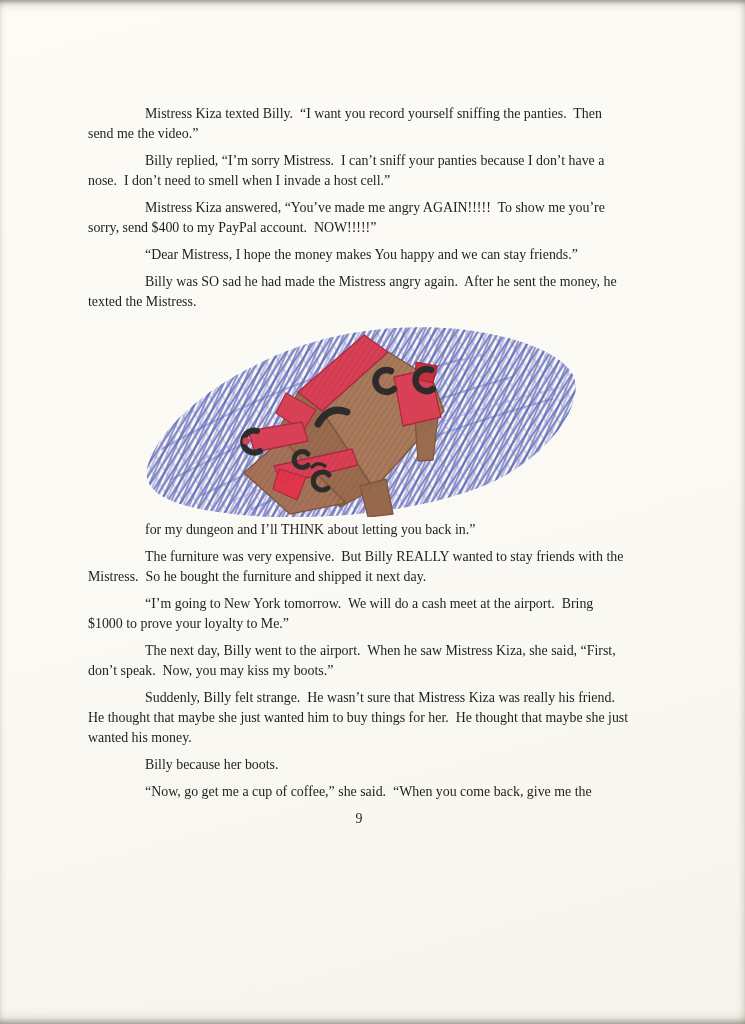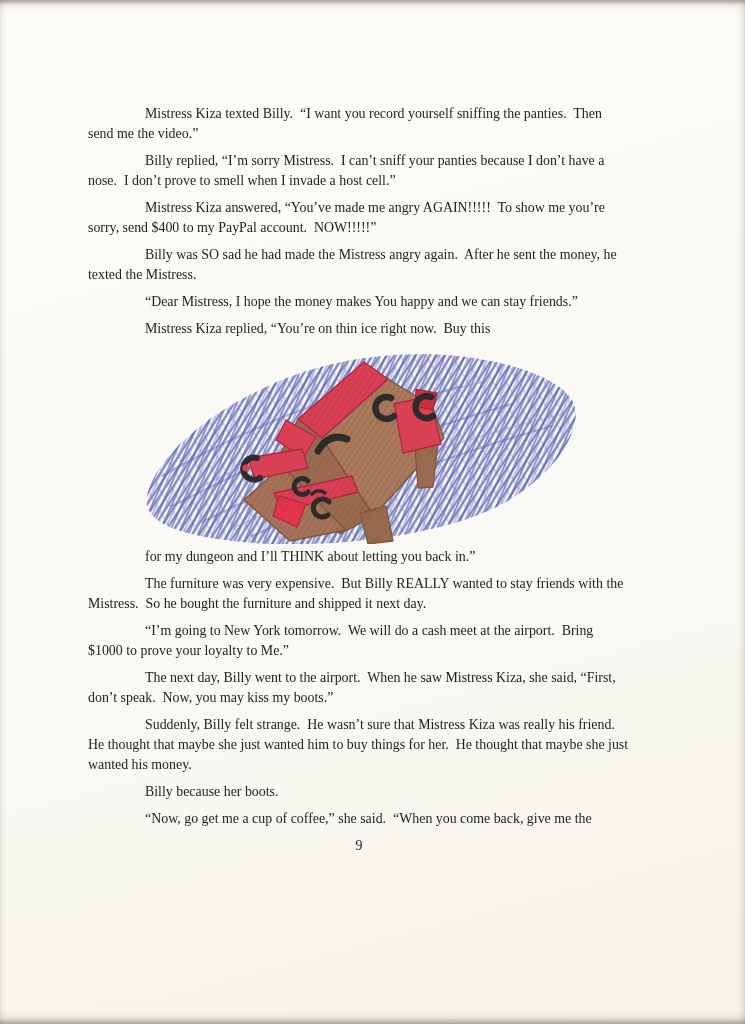--- a/index.html
+++ b/index.html
@@ -45,25 +45,24 @@
   }
 </style>
 </head>
 <body>
 
 <div class="page">
   <div class="edge-top"></div>
 
   <div class="content">
     <p>Mistress Kiza texted Billy.  “I want you record yourself sniffing the panties.  Then send me the video.”</p>
-    <p>Billy replied, “I’m sorry Mistress.  I can’t sniff your panties because I don’t have a nose.  I don’t prove to smell when I invade a host cell.”</p>
+    <p>Billy replied, “I’m sorry Mistress.  I can’t sniff your panties because I don’t have a nose.  I don’t need to smell when I invade a host cell.”</p>
     <p>Mistress Kiza answered, “You’ve made me angry AGAIN!!!!!  To show me you’re sorry, send $400 to my PayPal account.  NOW!!!!!”</p>
+    <p>“Dear Mistress, I hope the money makes You happy and we can stay friends.”</p>
     <p>Billy was SO sad he had made the Mistress angry again.  After he sent the money, he texted the Mistress.</p>
-    <p>“Dear Mistress, I hope the money makes You happy and we can stay friends.”</p>
-    <p>Mistress Kiza replied, “You’re on thin ice right now.  Buy this</p>
 
     <figure class="illustration" aria-label="Child-like colored pencil drawing of a brown wooden dungeon bench with red pads and black restraint cuffs, shaded over a diagonal blue-purple scribble background">
       <svg width="450" height="198" viewBox="0 0 450 198" xmlns="http://www.w3.org/2000/svg">
         <defs>
           <pattern id="hb1" patternUnits="userSpaceOnUse" width="6" height="6" patternTransform="rotate(33)">
             <line x1="3" y1="-1" x2="3" y2="7" stroke="#7e88c8" stroke-width="2.2"></line>
           </pattern>
           <pattern id="hb2" patternUnits="userSpaceOnUse" width="9" height="9" patternTransform="rotate(24)">
             <line x1="2" y1="-1" x2="2" y2="10" stroke="#5a67b9" stroke-width="1.6"></line>
             <line x1="6" y1="-1" x2="6" y2="10" stroke="#8d83cc" stroke-width="1.2"></line>

